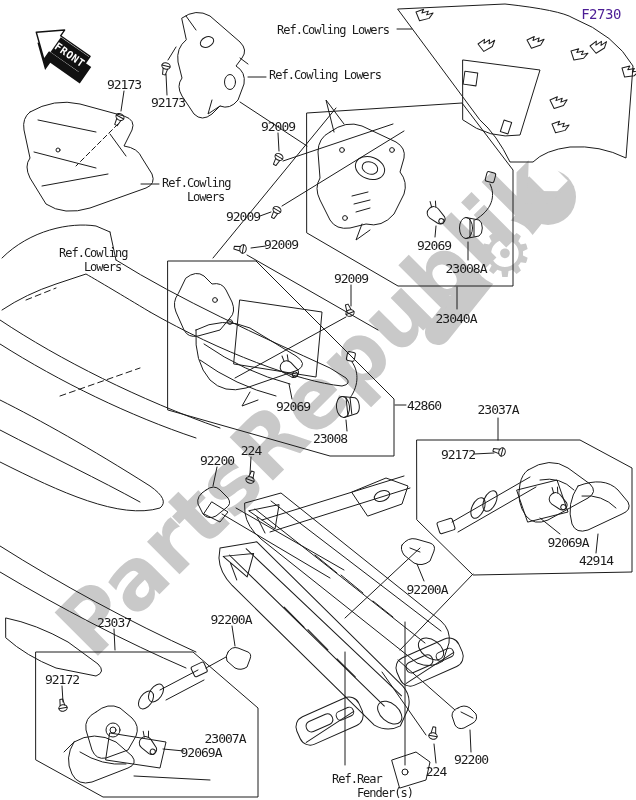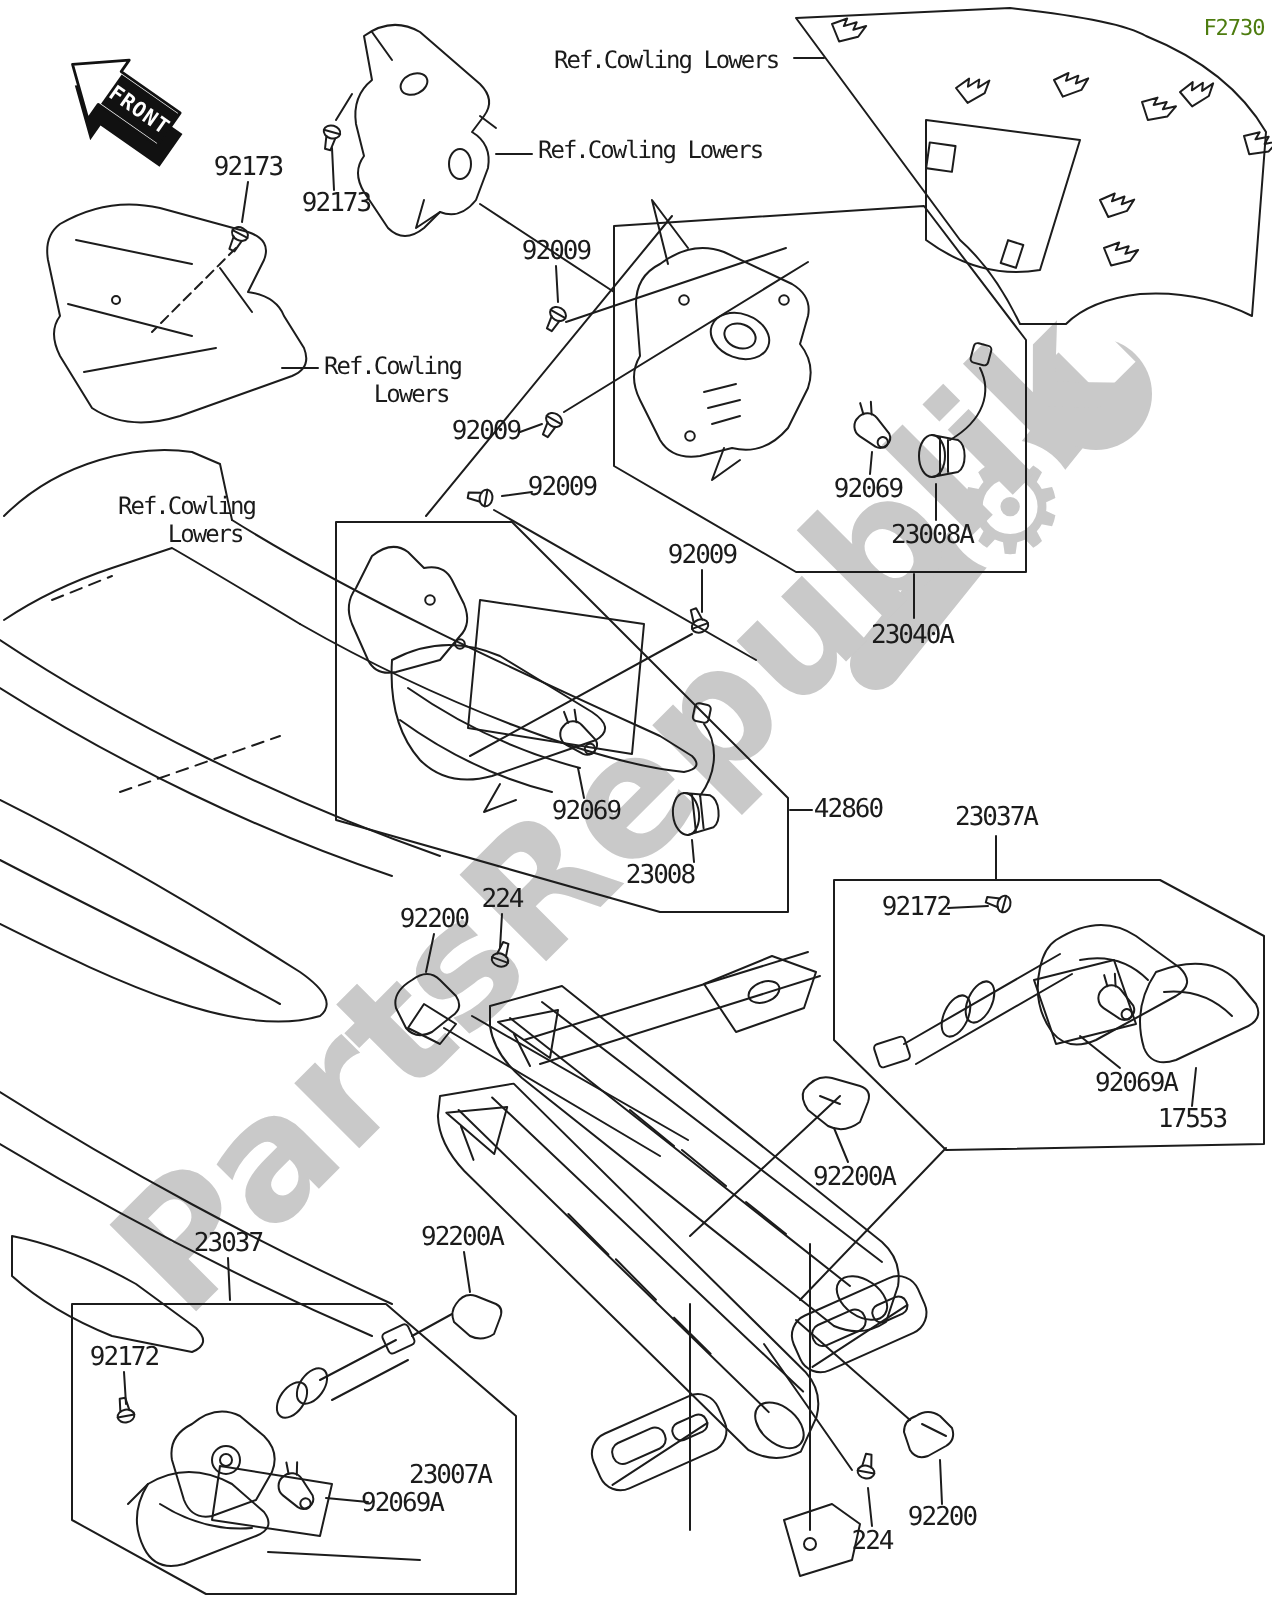--- a/index.html
+++ b/index.html
@@ -3,21 +3,21 @@
 <meta charset="utf-8">
 <style>
   html,body{margin:0;padding:0;background:#ffffff;}
   .stage{position:relative;width:636px;height:800px;background:#fff;overflow:hidden;
          font-family:"DejaVu Sans Mono","Liberation Mono",monospace;}
   .art{position:absolute;left:0;top:0;}
   .plbl{position:absolute;transform:translate(-50%,-50%);font-size:13px;letter-spacing:-1px;
         color:#1b1b1b;white-space:nowrap;line-height:13px;}
   .rlbl{position:absolute;font-size:12px;letter-spacing:-1px;color:#1b1b1b;
         white-space:pre;line-height:14px;}
-  .fig{position:absolute;transform:translate(-50%,-50%);font-size:11px;letter-spacing:-0.5px;color:#4d7c0f;margin-left:16px;}
+  .fig{position:absolute;transform:translate(-50%,-50%);font-size:14px;letter-spacing:-0.5px;color:#4c1d95;}
 </style>
 </head>
 <body>
 
 <div class="stage">
 
   <svg class="art" width="636" height="800" viewBox="0 0 636 800">
     <defs>
       <g id="scr">
         <ellipse cx="0" cy="0" rx="4.2" ry="3.2"></ellipse>
@@ -259,32 +259,34 @@
   <div class="plbl" style="left:351px;top:278px">92009</div>
   <div class="plbl" style="left:434px;top:245px">92069</div>
   <div class="plbl" style="left:466px;top:268px">23008A</div>
   <div class="plbl" style="left:456px;top:318px">23040A</div>
   <div class="plbl" style="left:293px;top:406px">92069</div>
   <div class="plbl" style="left:330px;top:438px">23008</div>
   <div class="plbl" style="left:424px;top:405px">42860</div>
   <div class="plbl" style="left:498px;top:409px">23037A</div>
   <div class="plbl" style="left:458px;top:454px">92172</div>
   <div class="plbl" style="left:568px;top:542px">92069A</div>
-  <div class="plbl" style="left:596px;top:560px">17553</div>
+  <div class="plbl" style="left:596px;top:560px">42914</div>
   <div class="plbl" style="left:427px;top:589px">92200A</div>
   <div class="plbl" style="left:217px;top:460px">92200</div>
   <div class="plbl" style="left:251px;top:450px">224</div>
   <div class="plbl" style="left:231px;top:619px">92200A</div>
   <div class="plbl" style="left:114px;top:622px">23037</div>
   <div class="plbl" style="left:62px;top:679px">92172</div>
   <div class="plbl" style="left:201px;top:752px">92069A</div>
   <div class="plbl" style="left:225px;top:738px">23007A</div>
   <div class="plbl" style="left:436px;top:771px">224</div>
   <div class="plbl" style="left:471px;top:759px">92200</div>
 
   <div class="rlbl" style="left:277px;top:23px">Ref.Cowling Lowers</div>
   <div class="rlbl" style="left:269px;top:68px">Ref.Cowling Lowers</div>
   <div class="rlbl" style="left:162px;top:176px">Ref.Cowling
     Lowers</div>
   <div class="rlbl" style="left:59px;top:246px">Ref.Cowling
     Lowers</div>
+  <div class="rlbl" style="left:332px;top:772px">Ref.Rear
+    Fender(s)</div>
 
 </div>
 
 </body></html>

